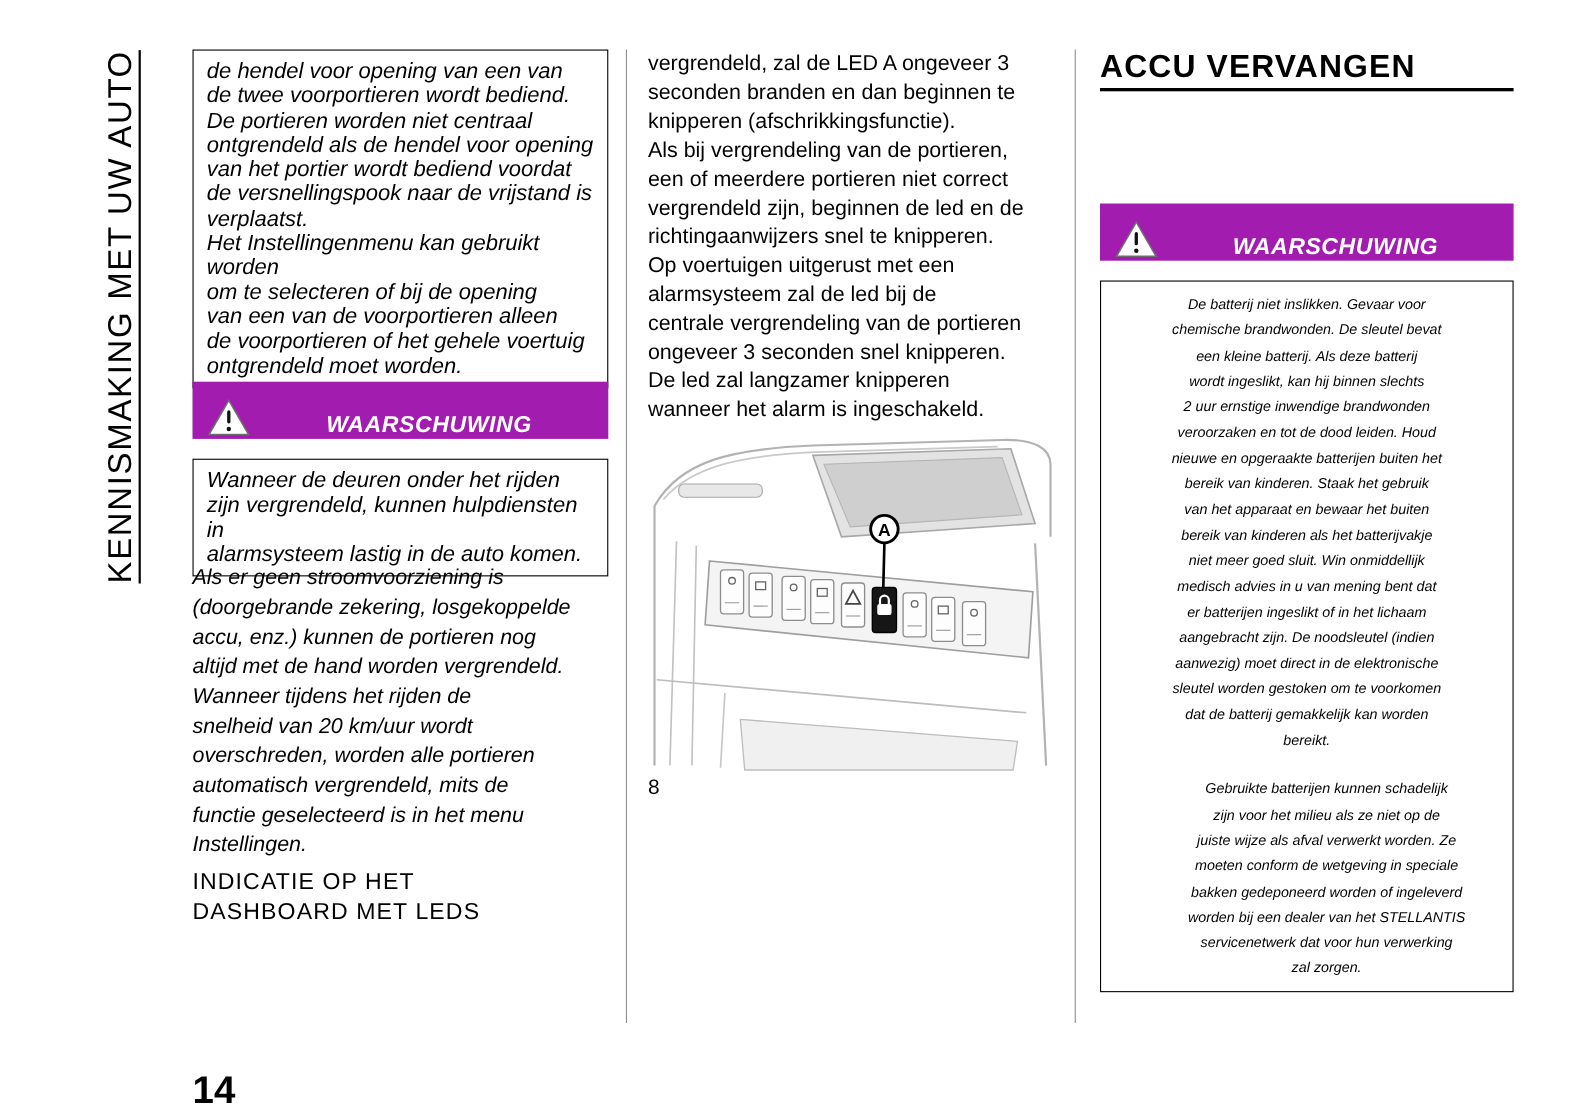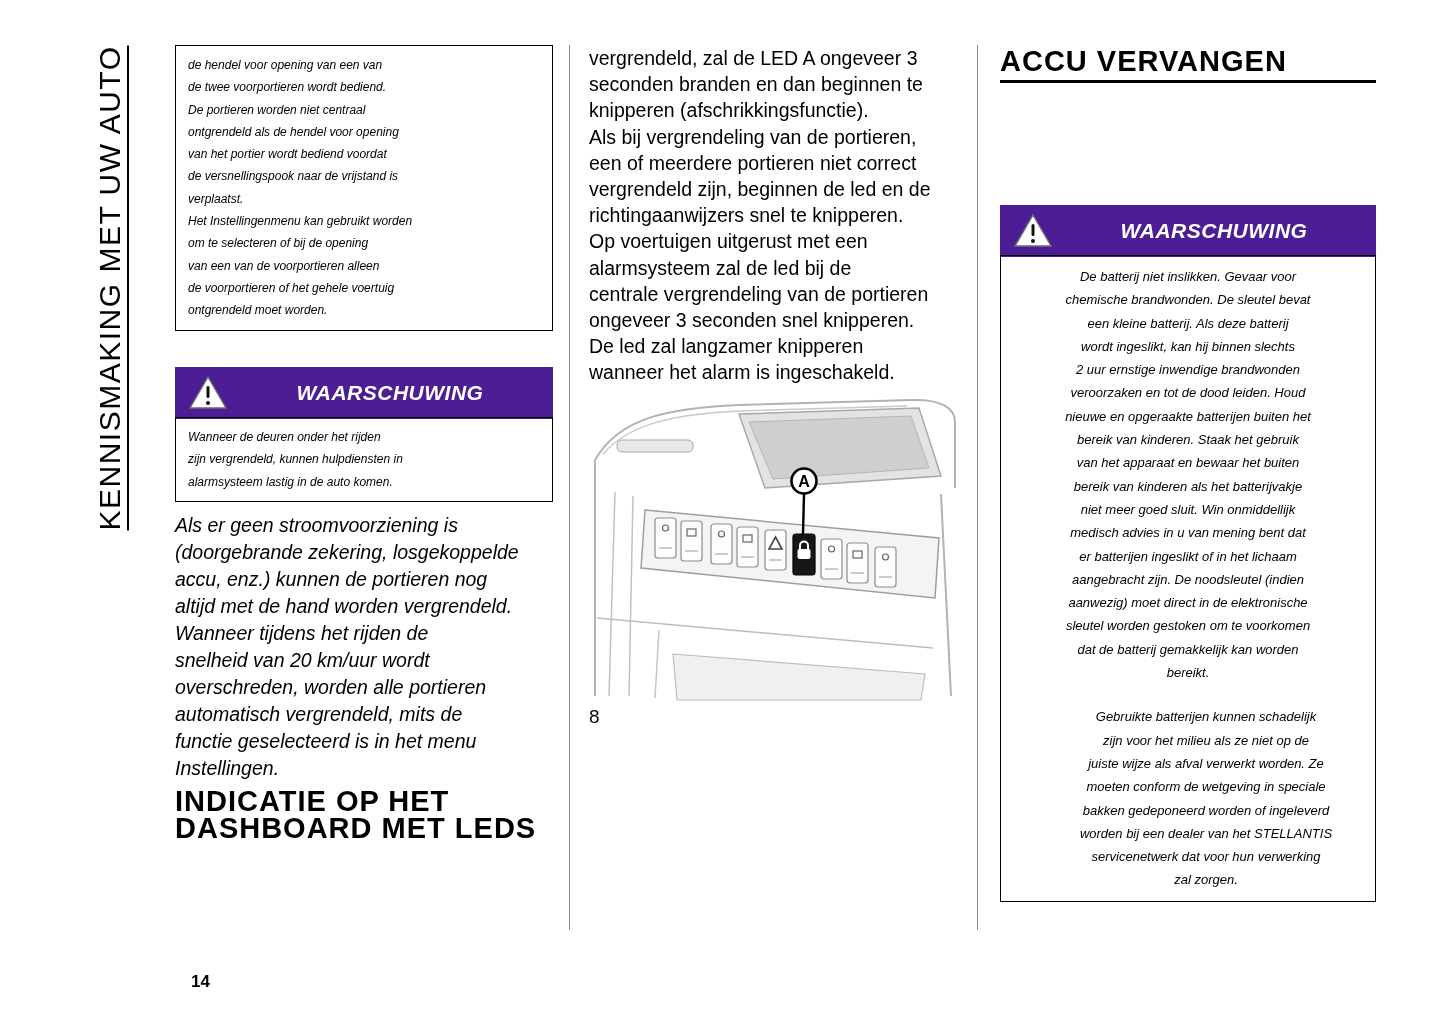--- a/index.html
+++ b/index.html
@@ -28,43 +28,43 @@
   #col2 { left:589px; width:372px; }
   #col3 { left:1000px; width:376px; }
 
   .divider { position:absolute; top:45px; height:885px; width:1px; background:#8f8f8f; }
   #divider-1 { left:569px; }
   #divider-2 { left:977px; }
 
   .notebox {
     border:1.7px solid #000;
     font-style:italic;
-    font-size:12px; line-height:22.3px;
+    font-size:20px; line-height:22.3px;
     padding:8px 12px;
     width:100%;
   }
 
   .body-text { font-size:19.5px; line-height:27px;font-style:italic; }
   .body-text-c2 { font-size:19.5px; line-height:26.2px; }
 
   .warnbar {
-    background:#4c1d95;
+    background:#a21caf;
     height:52px; width:100%;
-    display:flex; align-items:center;margin-top:20px;
+    display:flex; align-items:flex-end;
   }
   .warnbar .tri-wrap { width:66px; display:flex; justify-content:center; align-items:center; }
   .warnbar .wlabel {
     flex:1; text-align:center;
     color:#ffffff; font-weight:bold; font-style:italic;
     font-size:21px; letter-spacing:0.5px;
     padding-right:14px;
   }
 
   .h2 {
-    font-weight:bold; font-size:29px; line-height:27px;
+    font-weight:normal; font-size:21px; line-height:27px;
     letter-spacing:1px;
   }
   .h1 {
     font-weight:bold; font-size:29px; letter-spacing:1px;
   }
   .h1-rule { height:3px; background:#000; width:100%; }
   .h2-c3 {
     font-weight:bold; font-size:22px; line-height:27px; letter-spacing:0.5px;
   }
 
@@ -74,21 +74,21 @@
     font-size:13px; line-height:23.3px;
     padding:9px 4px;
     width:100%;
     text-align:center;
   }
   .notebox3 .p2 { margin-top:21px;margin-left:36px; }
 
   .fignum { font-size:19px; }
   .pagenum {
     position:absolute; left:175px; top:972px;
-    font-weight:bold; font-size:17px;margin-left:16px;
+    font-weight:bold; font-size:35px;
   }
   .figure-svg { display:block; }
 </style>
 </head>
 <body>
 
 <div>
 
   <div class="vtitle">KENNISMAKING MET UW AUTO</div>
 

